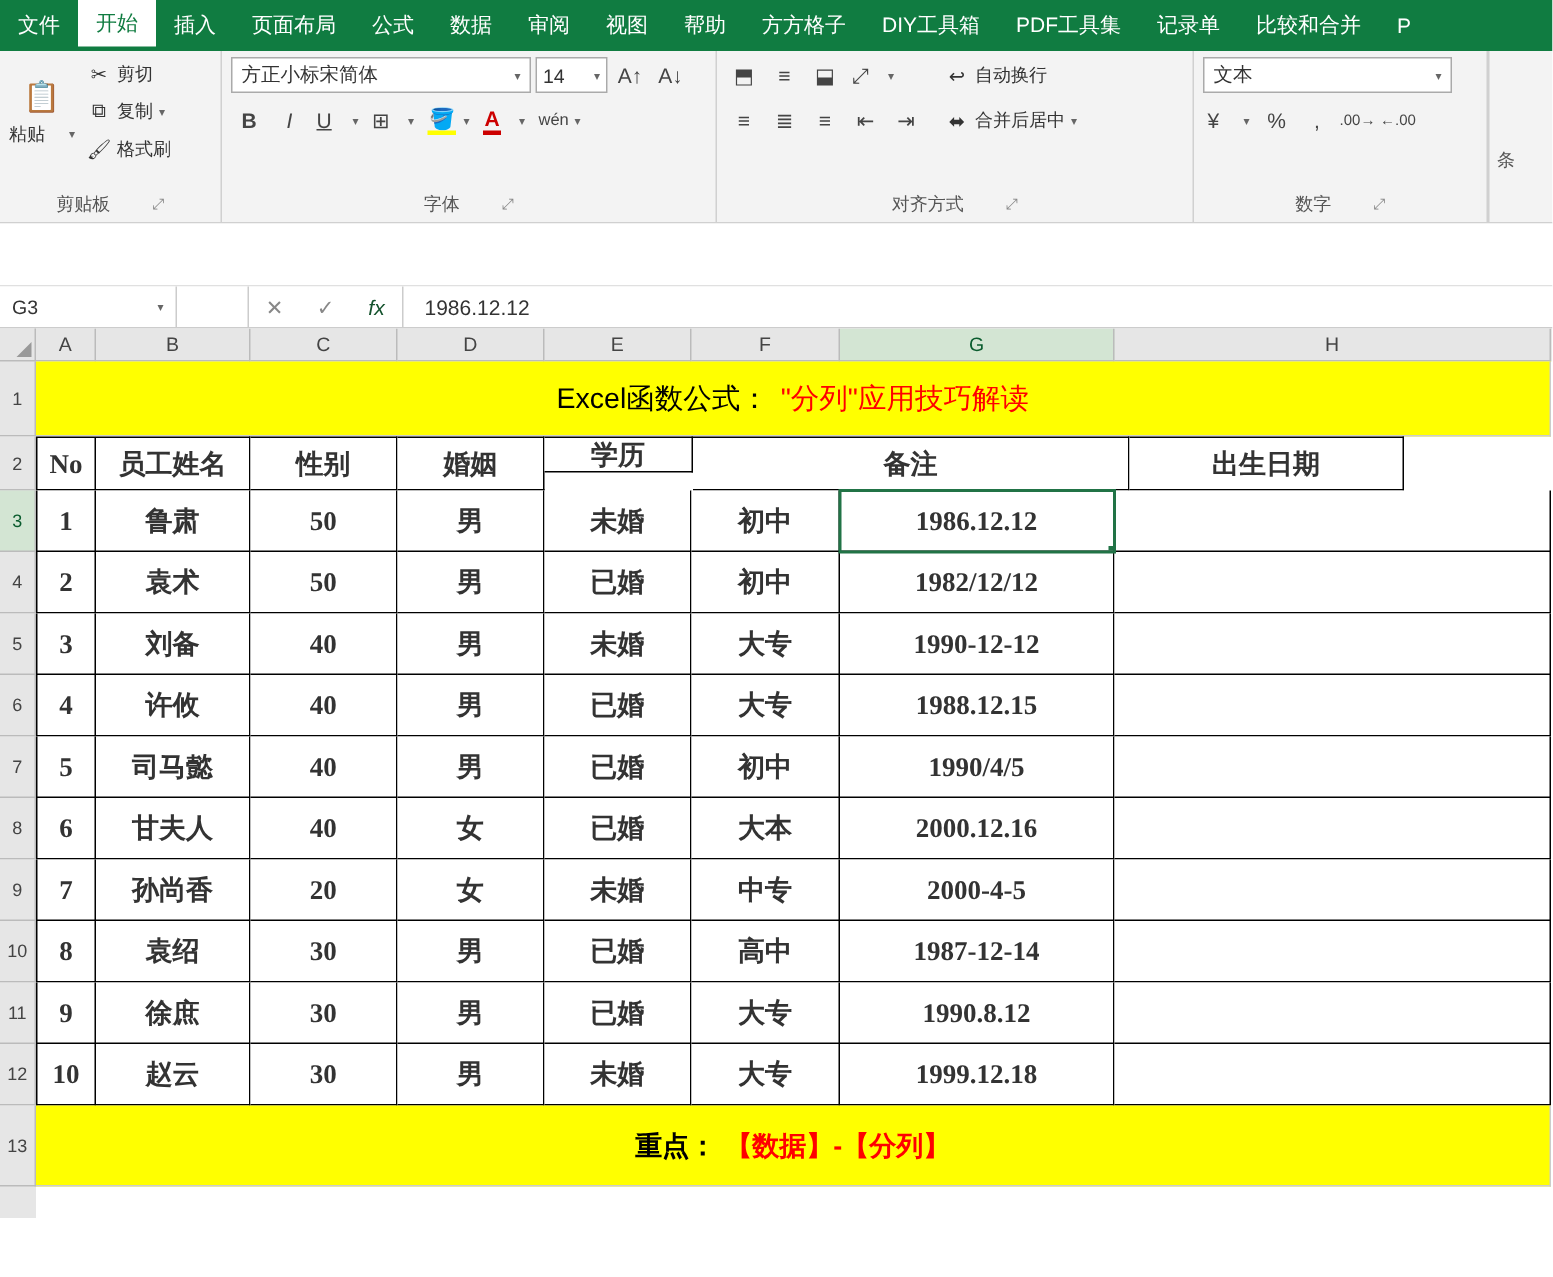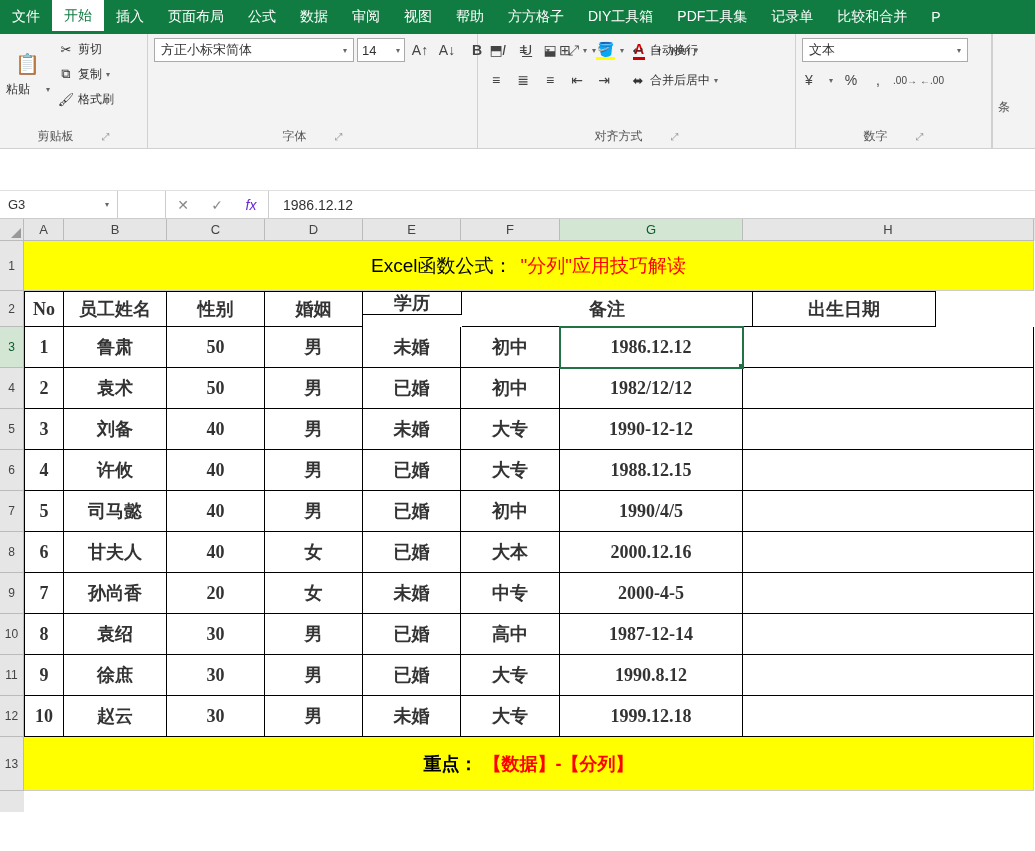--- a/index.html
+++ b/index.html
@@ -34,21 +34,21 @@
 .sidebtn { width: 22px; border-left: 1px solid #d0d0d0; display: flex; align-items: center; justify-content: center; writing-mode: vertical-rl; font-size: 12px; cursor: pointer; color: #555; }
 
 
 .topgap { height: 42px; background: #fff; border-bottom: 1px solid #e0e0e0; }
 .formula-bar { height: 28px; display: flex; align-items: stretch; border-bottom: 1px solid #ccc; background: #fff; }
 .name-box { width: 118px; border-right: 1px solid #ccc; display: flex; align-items: center; padding: 0 8px; justify-content: space-between; }
 .name-box .drop { cursor: pointer; }
 .fx-gap { width: 48px; border-right: 1px solid #ccc; }
 .fx-btns { display: flex; align-items: center; border-right: 1px solid #ccc; }
 .fx-btn { width: 34px; display: flex; align-items: center; justify-content: center; color: #888; font-size: 14px; cursor: pointer; }
-.fx-btn.fx { font-style: italic; color: #6d28d9; }
+.fx-btn.fx { font-style: italic; color: #14532d; }
 .formula-input { flex: 1; display: flex; align-items: center; padding: 0 14px; font-size: 14px; }
 
 
 .grid { display: flex; height: 593px; }
 .row-hdrs { display: flex; flex-direction: column; background: #e6e6e6; }
 .corner { width: 24px; height: 22px; background: #e6e6e6; border-right: 1px solid #bbb; border-bottom: 1px solid #bbb; position: relative; }
 .corner::after { content: ""; position: absolute; right: 2px; bottom: 2px; border-left: 10px solid transparent; border-bottom: 10px solid #999; }
 .row-hdr { width: 24px; border-right: 1px solid #bbb; border-bottom: 1px solid #bbb; display: flex; align-items: center; justify-content: center; font-size: 12px; background: #e6e6e6; color: #444; }
 .cells-area { flex: 1; overflow: hidden; }
 .col-hdrs { display: flex; height: 22px; background: #e6e6e6; }
@@ -119,21 +119,21 @@
           </div>
       </div>
     </div>
     <div class="ribbon-group-label">
         <span>剪贴板</span>
         <span class="launcher">⤢</span>
       </div>
   </div>
 
   <div class="ribbon-group" style="width:330px">
-    <div class="ribbon-group-body" style="flex-direction:row;gap:6px">
+    <div class="ribbon-group-body" style="flex-direction:column;gap:6px">
       <div class="row">
         <div class="font-select">
             <span>方正小标宋简体</span>
             <span class="drop">▾</span>
           </div>
         <div class="size-select">
             <span>14</span>
             <span class="drop">▾</span>
           </div>
         <div class="icon-btn">

